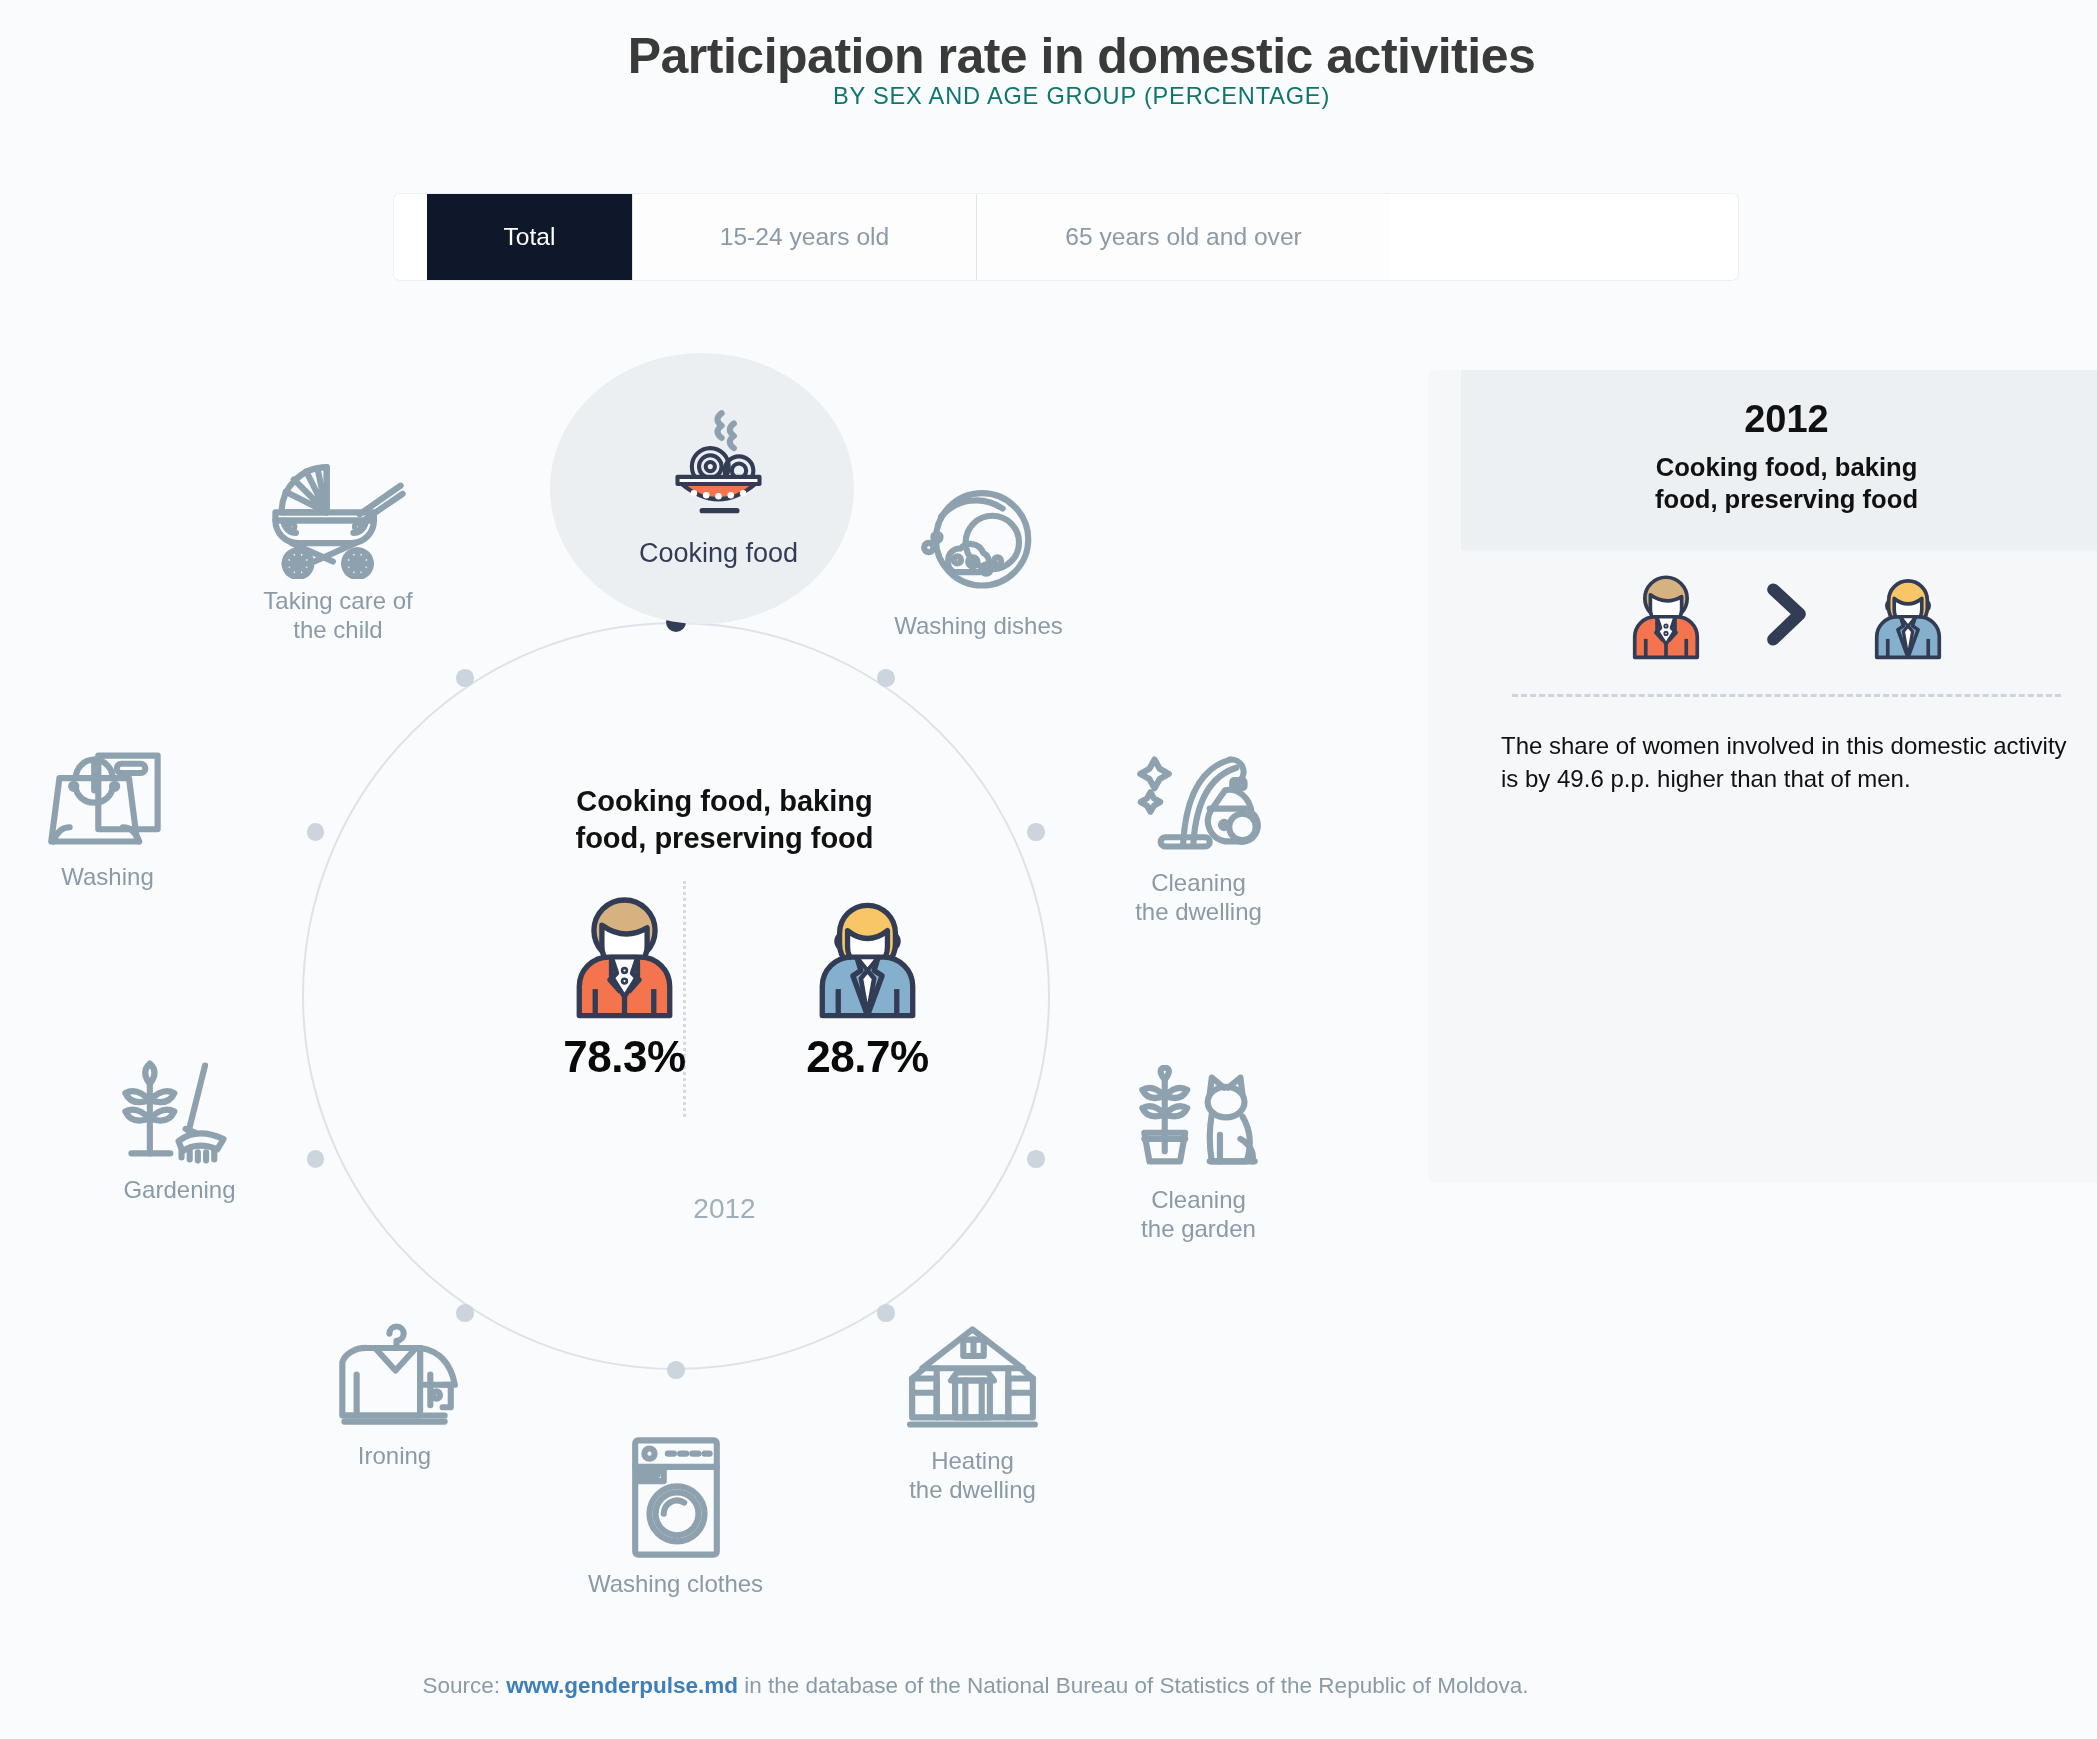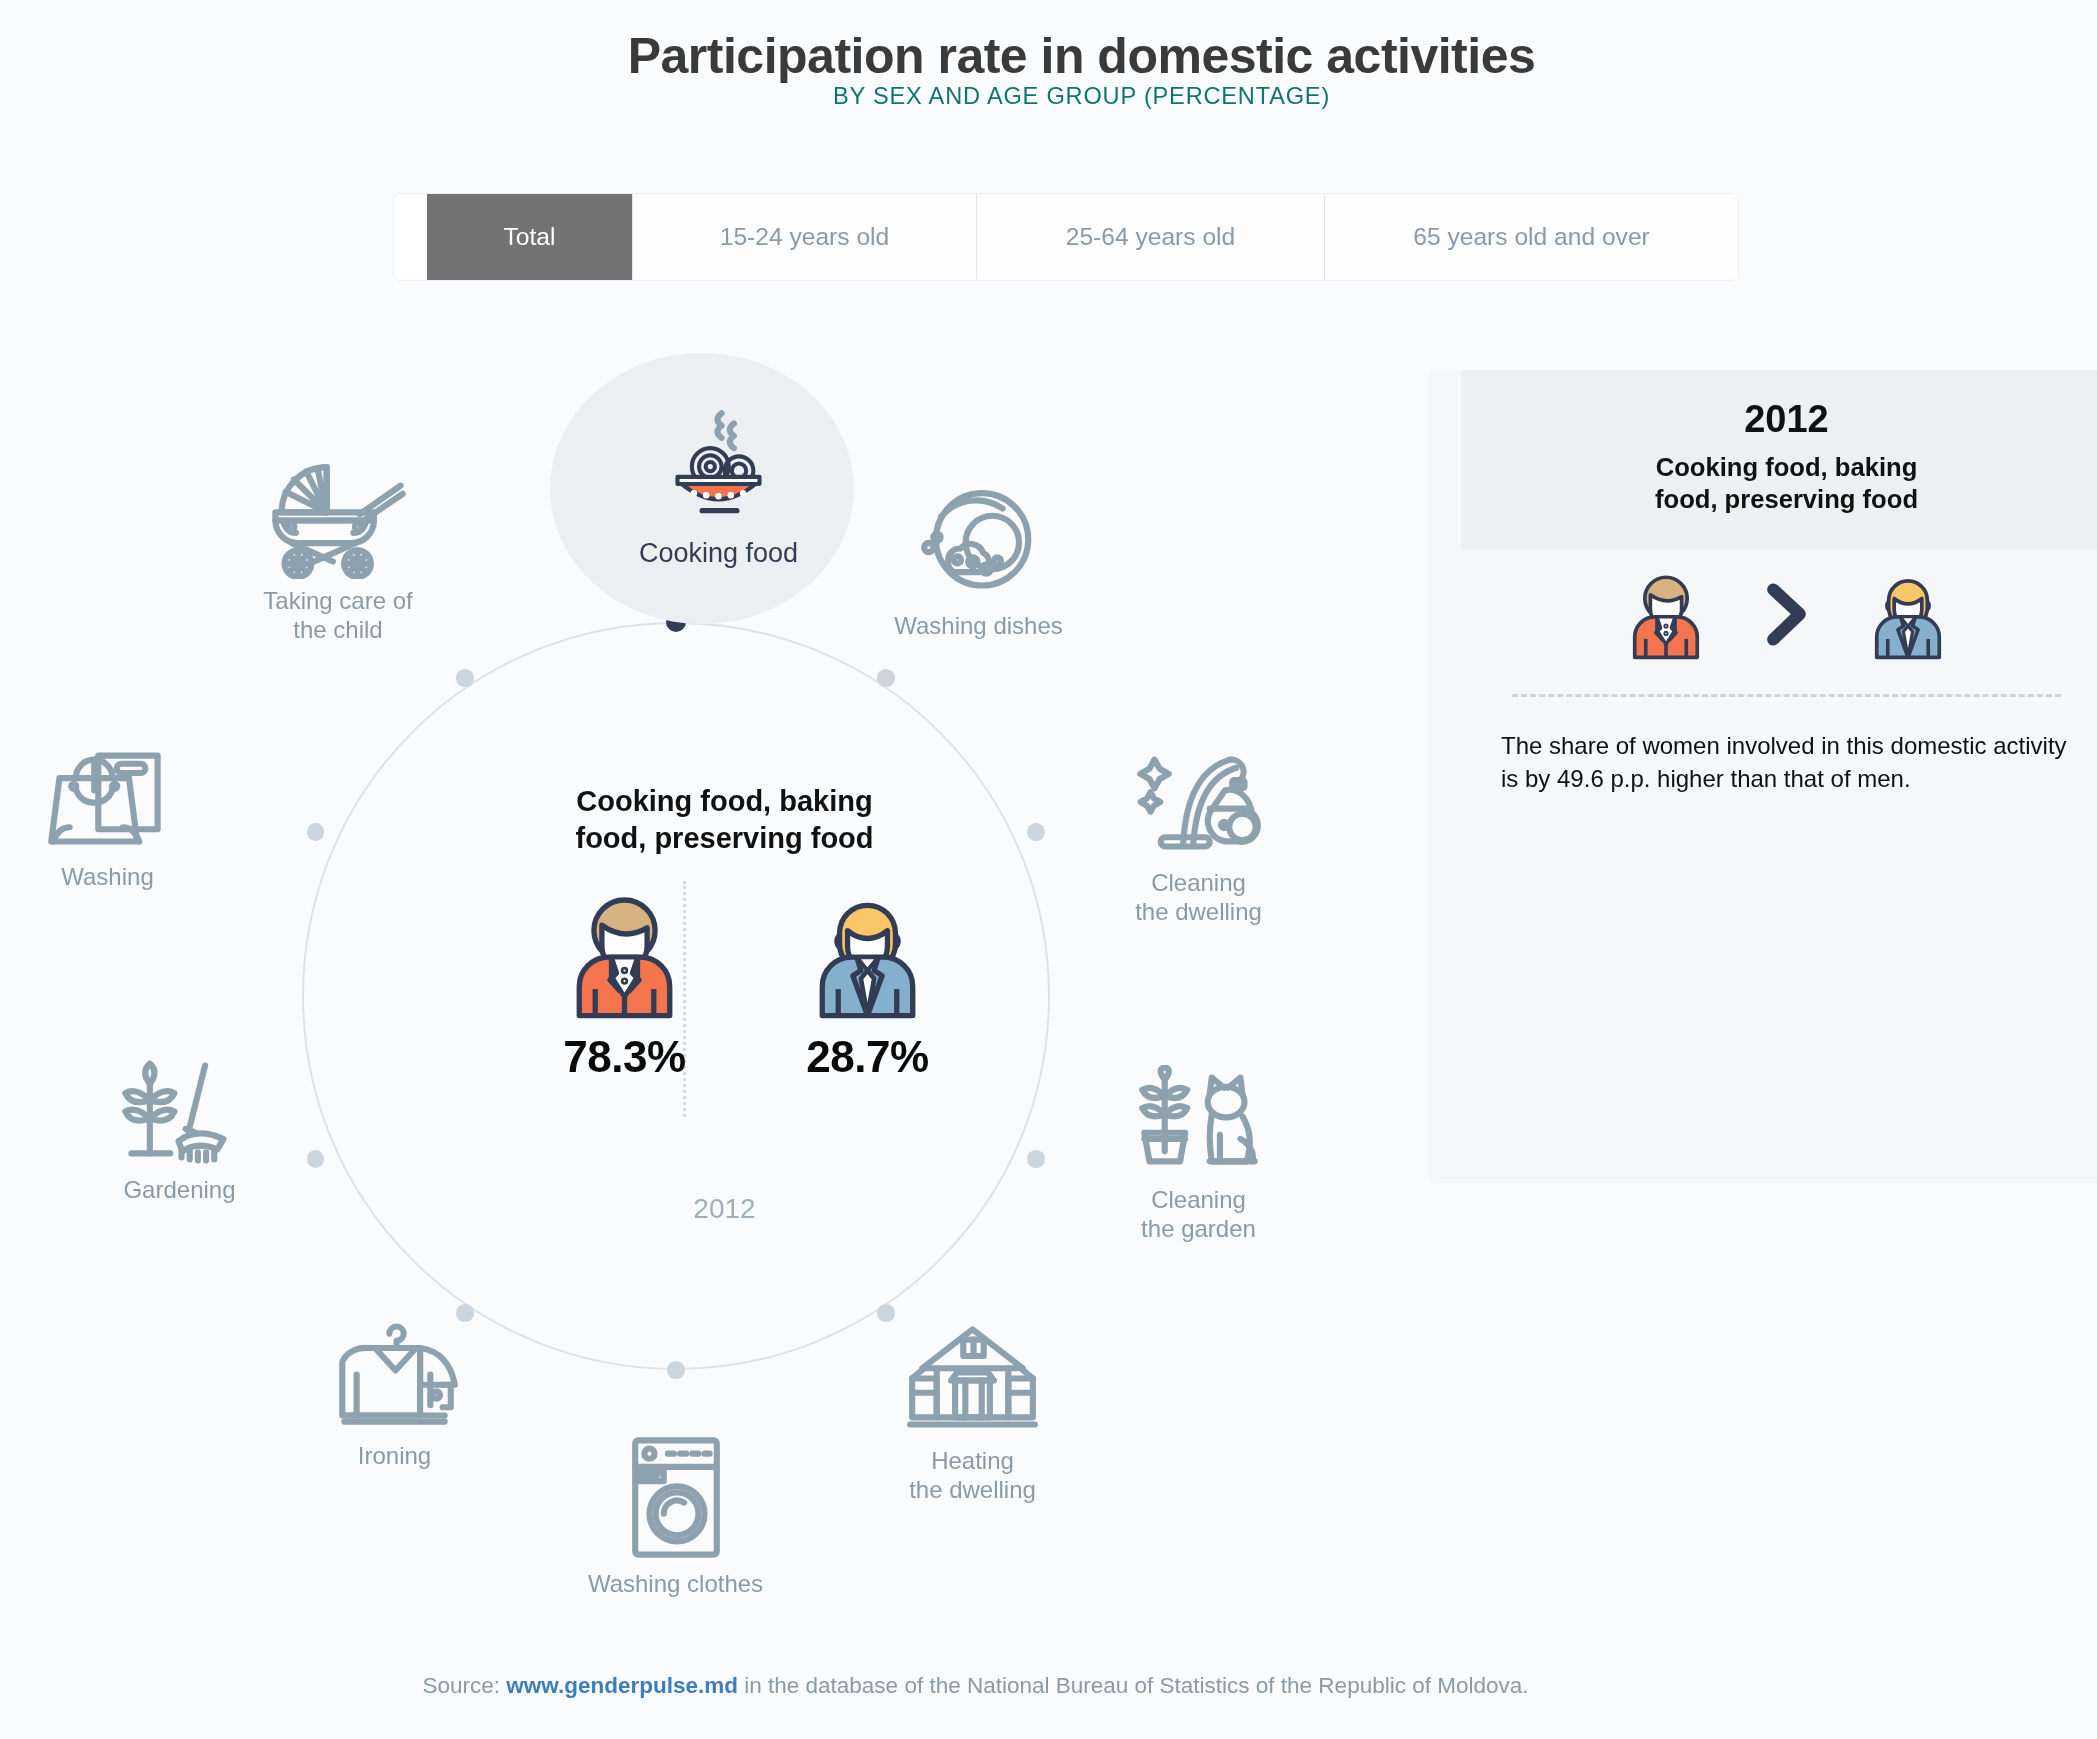--- a/index.html
+++ b/index.html
@@ -28,21 +28,21 @@
     display:flex;border-radius:5.1px;overflow:hidden;
     box-shadow:0 0 0 0.5px #dfe5ea;
     background:#ffffff;
   }
   .tab{
     display:flex;align-items:center;justify-content:center;
     font-size:24.6px;color:#8a9aa6;background:#fdfdfe;
     border-left:0.5px solid #dfe5ea;box-sizing:border-box;
   }
   .tab:first-child{border-left:none;}
-  .tab.active{background:#737373;color:#ffffff;}
+  .tab.active{background:#0f172a;color:#ffffff;}
   .tab.t0{width:205px;}
   .tab.t1{width:344px;}
   .tab.t2{width:348px;}
   .tab.t3{width:414px;}
 
   
   #wheel{top:622px;left:302px;width:748px;height:748px;}
   #wheel-ring{
     position:absolute;left:0;top:0;width:748px;height:748px;
     border-radius:50%;border:2.6px solid #dde3e9;box-sizing:border-box;
@@ -126,21 +126,20 @@
 </style>
 </head>
 <body>
 
 <div class="abs" id="page-title">Participation rate in domestic activities</div>
 <div class="abs" id="page-subtitle">BY SEX AND AGE GROUP (PERCENTAGE)</div>
 
 <div class="abs" id="tabbar">
   <div class="tab t0 active">Total</div>
   <div class="tab t1">15-24 years old</div>
-  <div class="tab t2">25-64 years old</div>
   <div class="tab t3">65 years old and over</div>
 </div>
 
 <div class="abs" id="wheel">
   <div id="wheel-ring"></div>
 
   <div class="node active" style="left:374px;top:0px;"></div>
   <div class="node" style="left:584px;top:56px;"></div>
   <div class="node" style="left:734px;top:210px;"></div>
   <div class="node" style="left:734px;top:537px;"></div>

